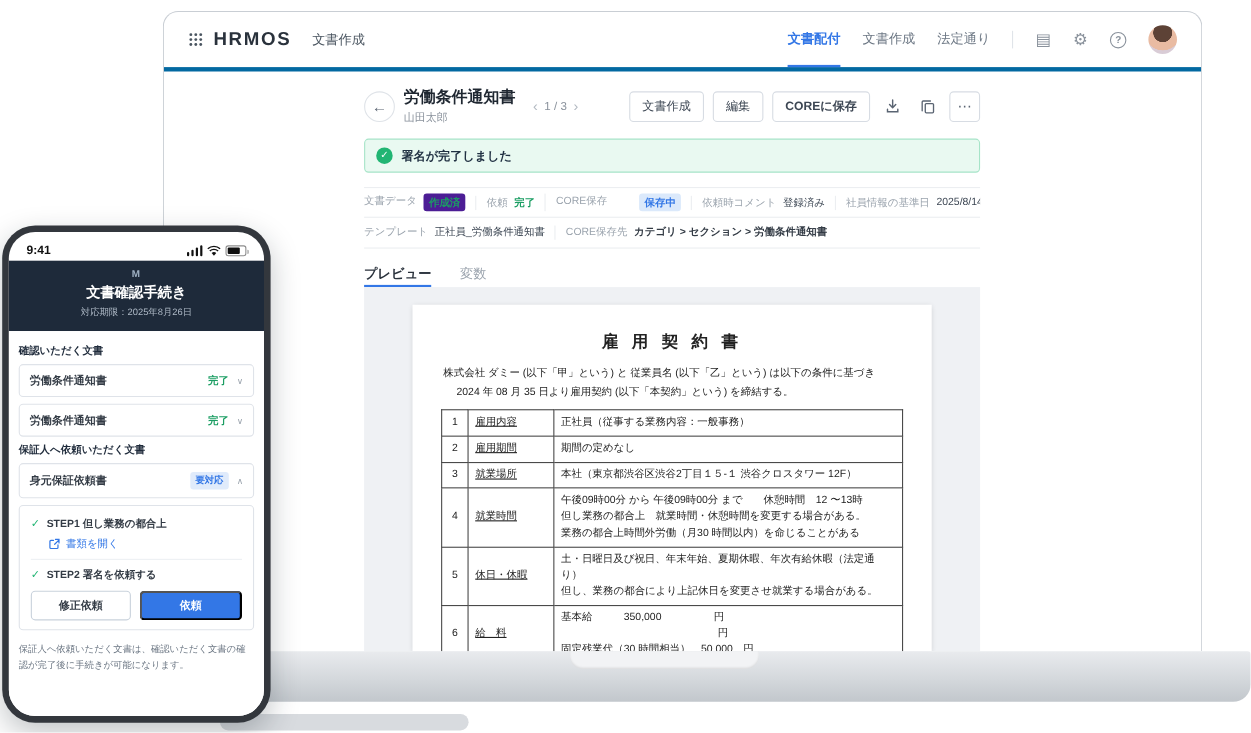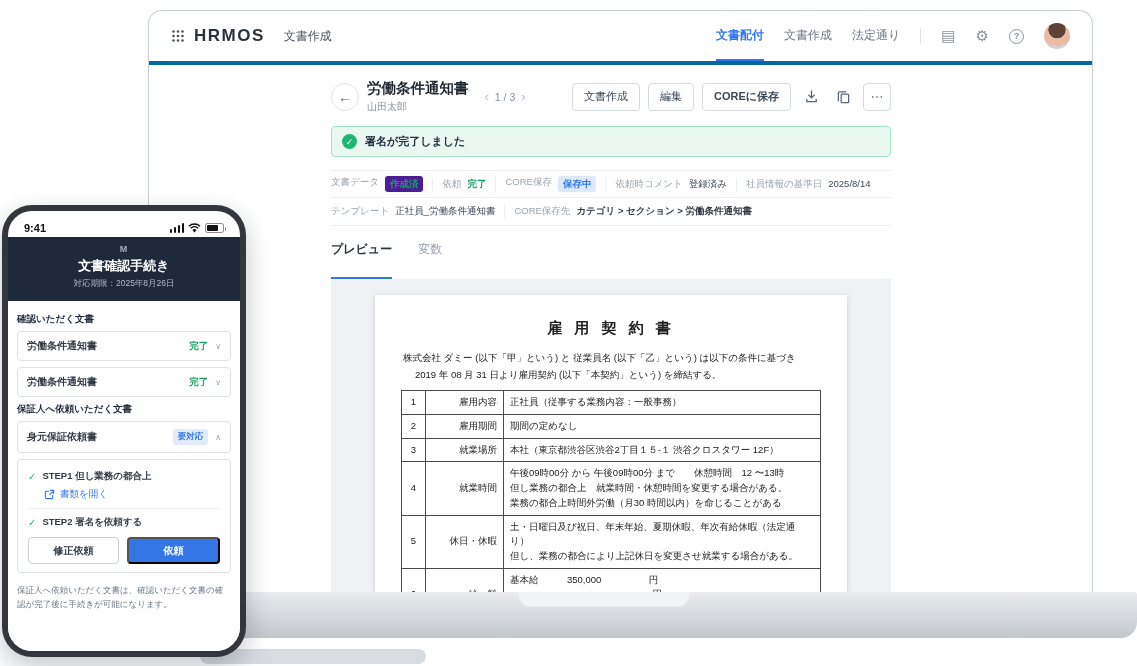--- a/index.html
+++ b/index.html
@@ -65,37 +65,37 @@
   .banner-text { font-size:11px; font-weight:bold; color:#203042; }
 
   .meta-row { display:flex; align-items:center; border-bottom:1px solid #eceef1; height:28px; font-size:9.5px; overflow:hidden; white-space:nowrap; flex:0 0 auto; }
   .meta-row.first { border-top:1px solid #eceef1; margin-top:13px; }
   .meta-group { display:flex; align-items:flex-start; gap:6px; }
   .meta-group + .meta-group { margin-left:9px; padding-left:9px; border-left:1px solid #eceef1; }
   .meta-label { color:#9aa3ad; }
   .meta-value { color:#3c4653; }
   .badge { padding:1.5px 5px; border-radius:3px; font-size:9.5px; font-weight:bold; }
   .badge.green { background:#4c1d95; color:#1b9e63; }
-  .badge.blue { background:#dbe9fb; color:#3377e6; }
+  .badge.blue { background:#dbe9fb; color:#3377e6;margin-left:23px; }
   .text-green { color:#1b9e63; font-weight:bold; }
   .meta-strong { font-weight:bold; color:#333b45; }
 
   .tabs { display:flex; gap:26px; margin-top:15px; flex:0 0 auto; }
-  .tab { font-size:12px; color:#9aa3ad; padding-bottom:19px; border-bottom:2.5px solid transparent; cursor:pointer; }
+  .tab { font-size:12px; color:#9aa3ad; padding-bottom:1px; border-bottom:2.5px solid transparent; cursor:pointer; }
   .tab.active { color:#2a323c; font-weight:bold; border-bottom-color:#3377e6; }
 
   .preview { flex:1; background:#eff1f4; overflow:hidden; display:flex; justify-content:center; padding-top:16px; }
   .doc-page { width:472px; background:#fff; box-shadow:0 1px 5px rgba(0,0,0,.15); padding:24px 26px; color:#222; }
   .page-title { text-align:center; font-size:15px; font-weight:bold; letter-spacing:4px; margin-bottom:12px; }
   .doc-intro { font-size:9.5px; line-height:1.75; padding:0 2px; }
   .doc-intro .l2 { text-indent:12px; }
   .doc-table { width:100%; border-collapse:collapse; margin-top:7px; }
   .doc-table td { border:1px solid #4a4a4a; font-size:9.5px; line-height:1.55; padding:4px 6px; vertical-align:middle; color:#222; }
   td.c-no { width:24px; text-align:center; }
-  td.c-label { width:78px; text-align:right; }
+  td.c-label { width:78px; text-align:left;text-decoration:underline; }
   td.c-content { white-space:pre-line; }
 
   
   .phone { position:absolute; left:2px; top:205px; width:244px; height:452px; z-index:4;
     background:#33373d; border-radius:30px; padding:6px;
     box-shadow:0 10px 26px rgba(20,30,40,.25); }
   .phone-screen { width:100%; height:100%; background:#fff; border-radius:24px; overflow:hidden; display:flex; flex-direction:column; }
 
   .p-status { height:26px; display:flex; align-items:center; padding:8px 16px 0; flex:0 0 auto; }
   .p-time { font-size:11px; font-weight:bold; color:#111; }
@@ -238,21 +238,21 @@
     <div class="tabs">
       <div class="tab active">プレビュー</div>
       <div class="tab">変数</div>
     </div>
 
     <div class="preview">
       <div class="doc-page">
         <div class="page-title">雇 用 契 約 書</div>
         <div class="doc-intro">
           <div class="l1">株式会社 ダミー (以下「甲」という) と 従業員名 (以下「乙」という) は以下の条件に基づき</div>
-          <div class="l2">2019 年 08 月 31 日より雇用契約 (以下「本契約」という) を締結する。</div>
+          <div class="l2">2024 年 08 月 35 日より雇用契約 (以下「本契約」という) を締結する。</div>
         </div>
         <table class="doc-table">
           <tbody>
             <tr>
               <td class="c-no">1</td>
               <td class="c-label">雇用内容</td>
               <td class="c-content">正社員（従事する業務内容：一般事務）</td>
             </tr>
             <tr>
               <td class="c-no">2</td>

